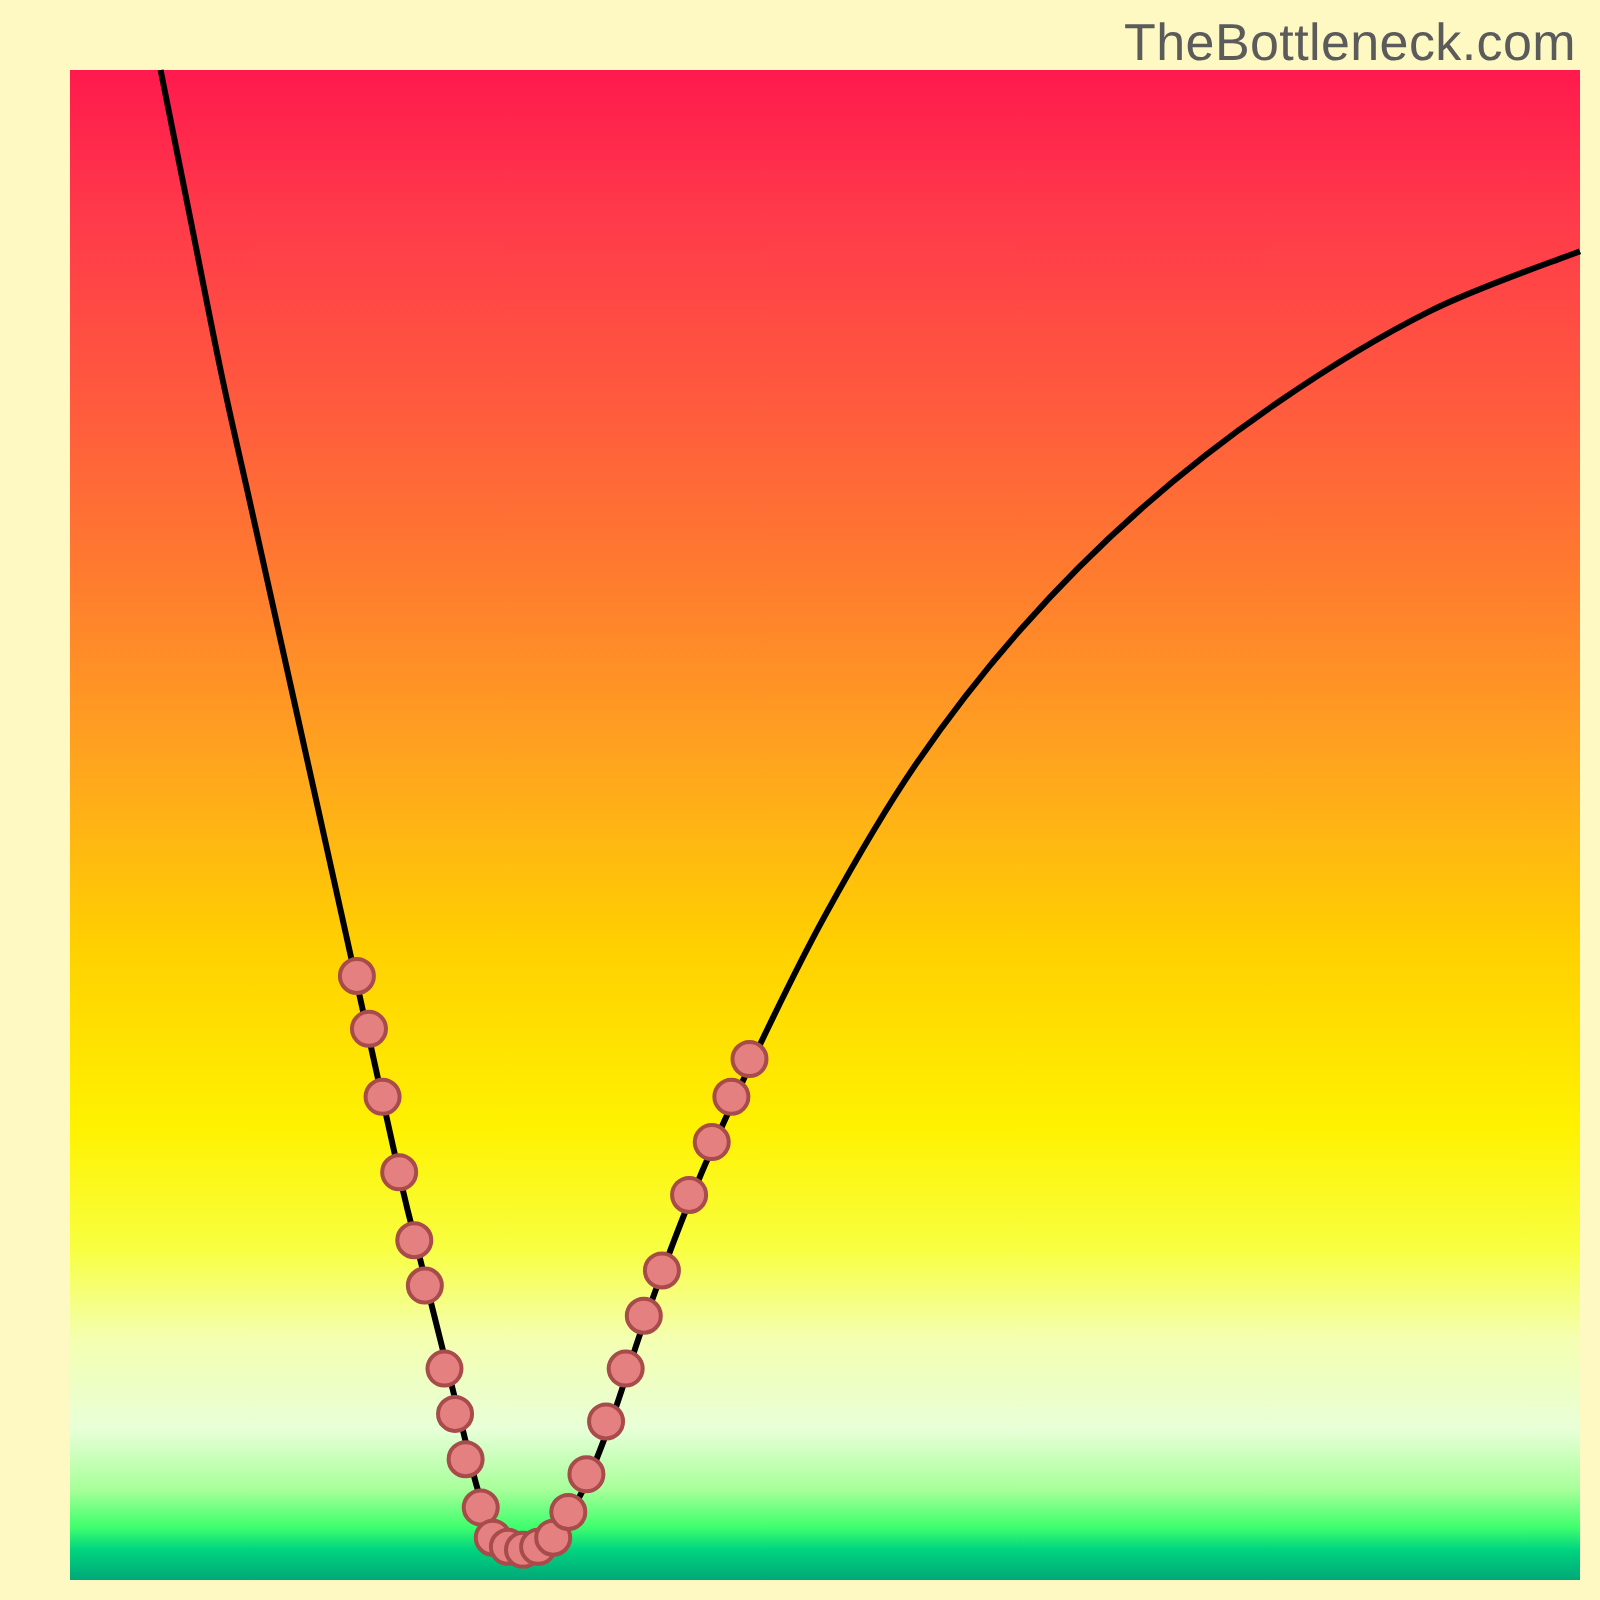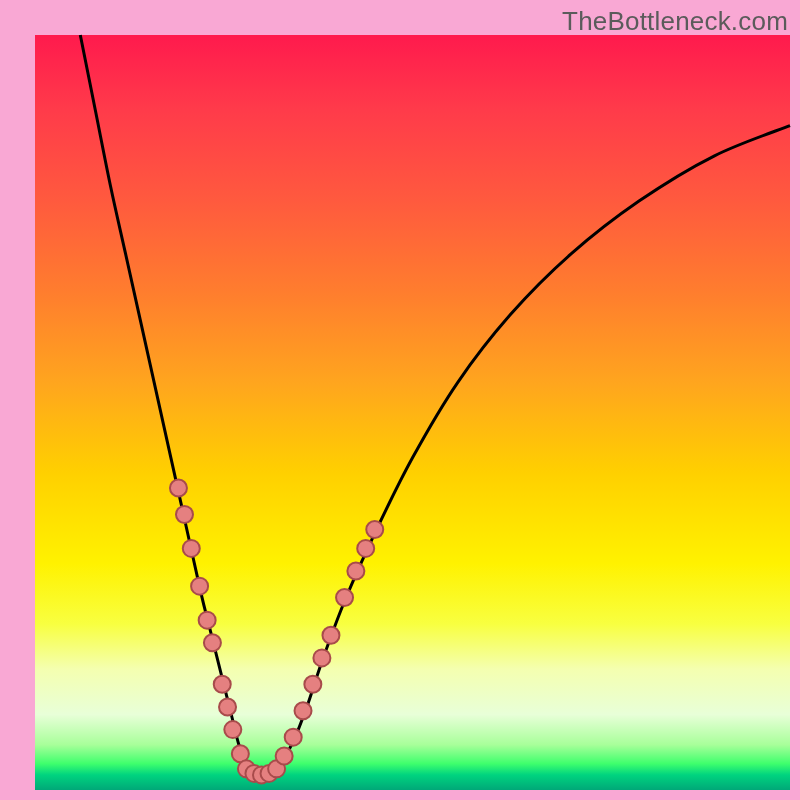--- a/index.html
+++ b/index.html
@@ -1,20 +1,20 @@
 <!DOCTYPE html>
 <html><head>
 <meta charset="utf-8">
 <style>
   * { margin: 0; padding: 0; box-sizing: border-box; }
   html, body { width: 800px; height: 800px; overflow: hidden; background: #000; }
   .frame {
     position: absolute;
     left: 0; top: 0; width: 800px; height: 800px;
-    background: #f9a8d4;
+    background: #fef9c3;
   }
   .plot-area {
     position: absolute;
     left: 35px; top: 35px;
     width: 755px; height: 755px;
     background: linear-gradient(to bottom,
       #ff1a4d 0%,
       #ff3b4a 10%,
       #ff5a3e 22%,
       #ff7d2e 34%,

